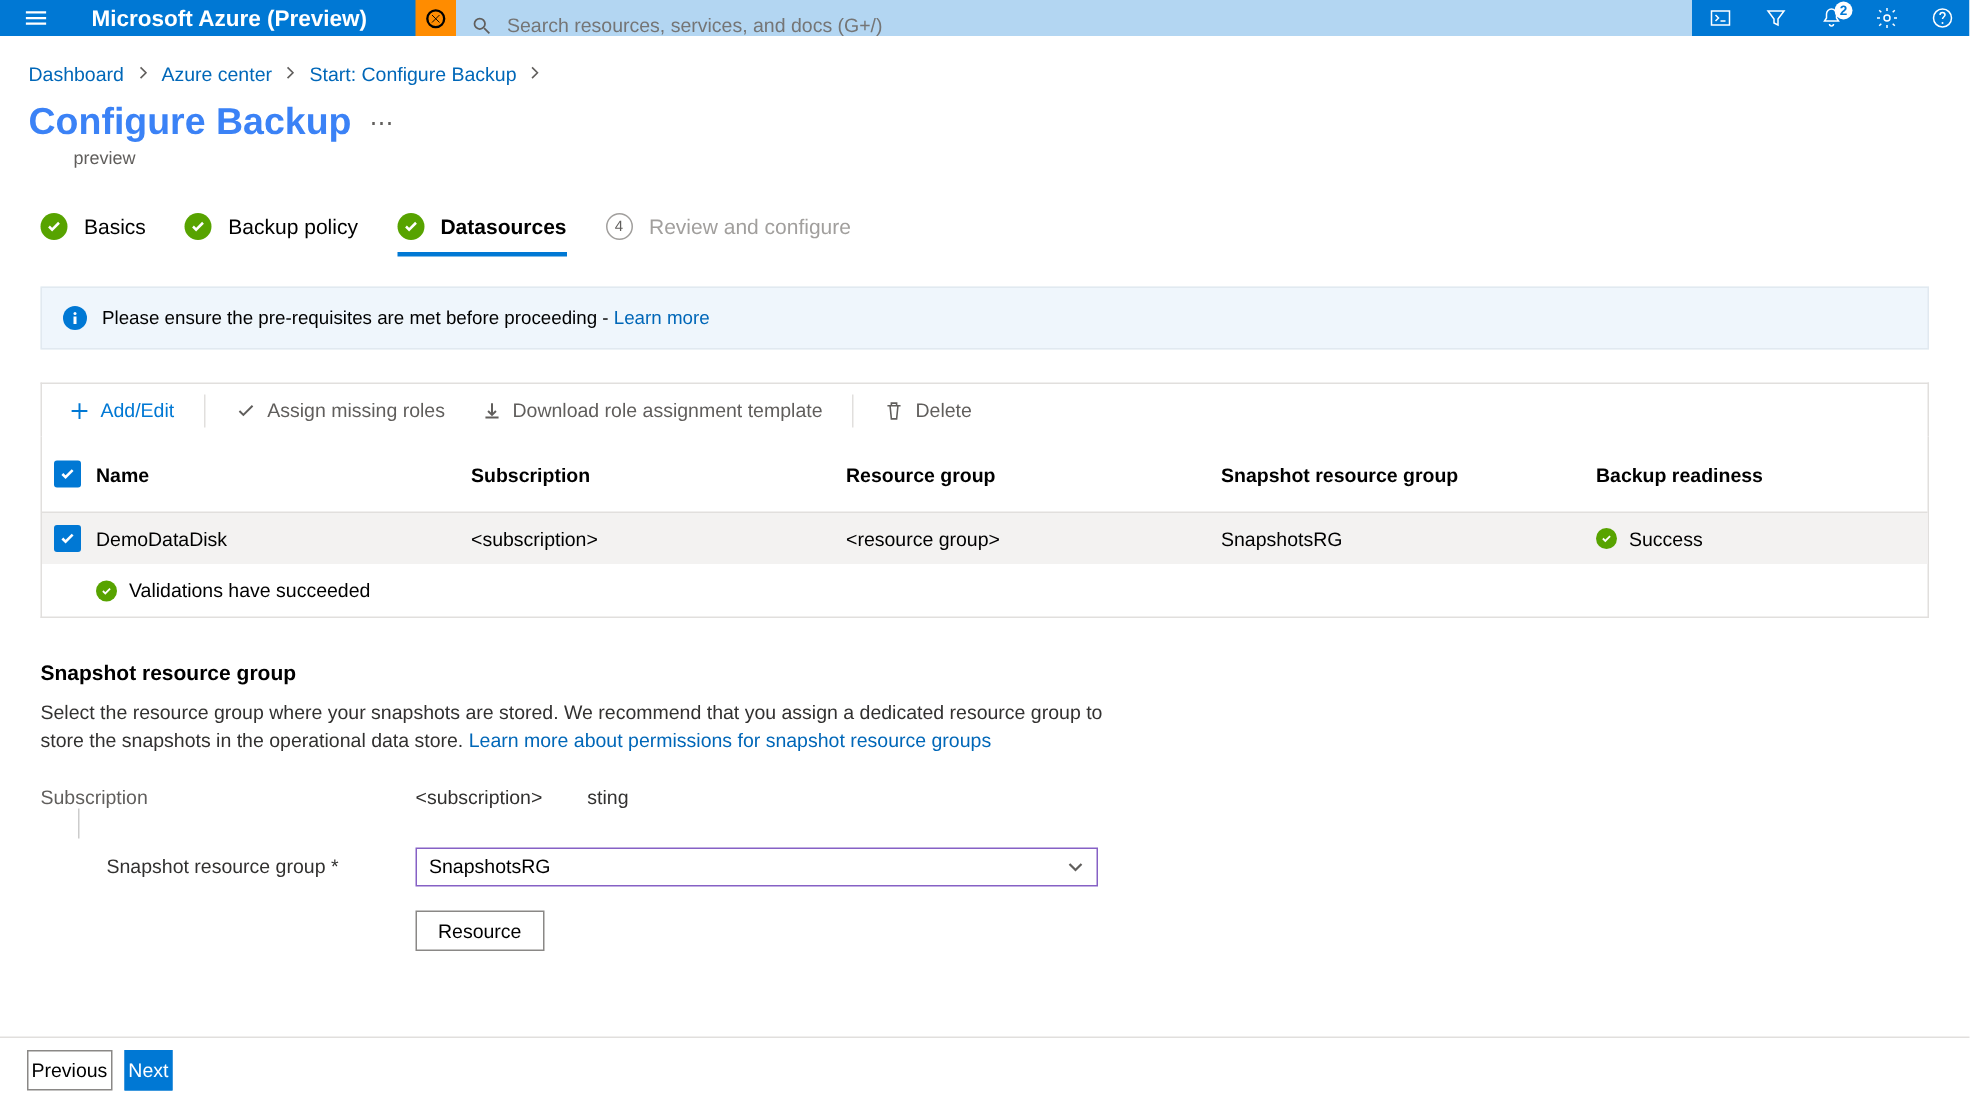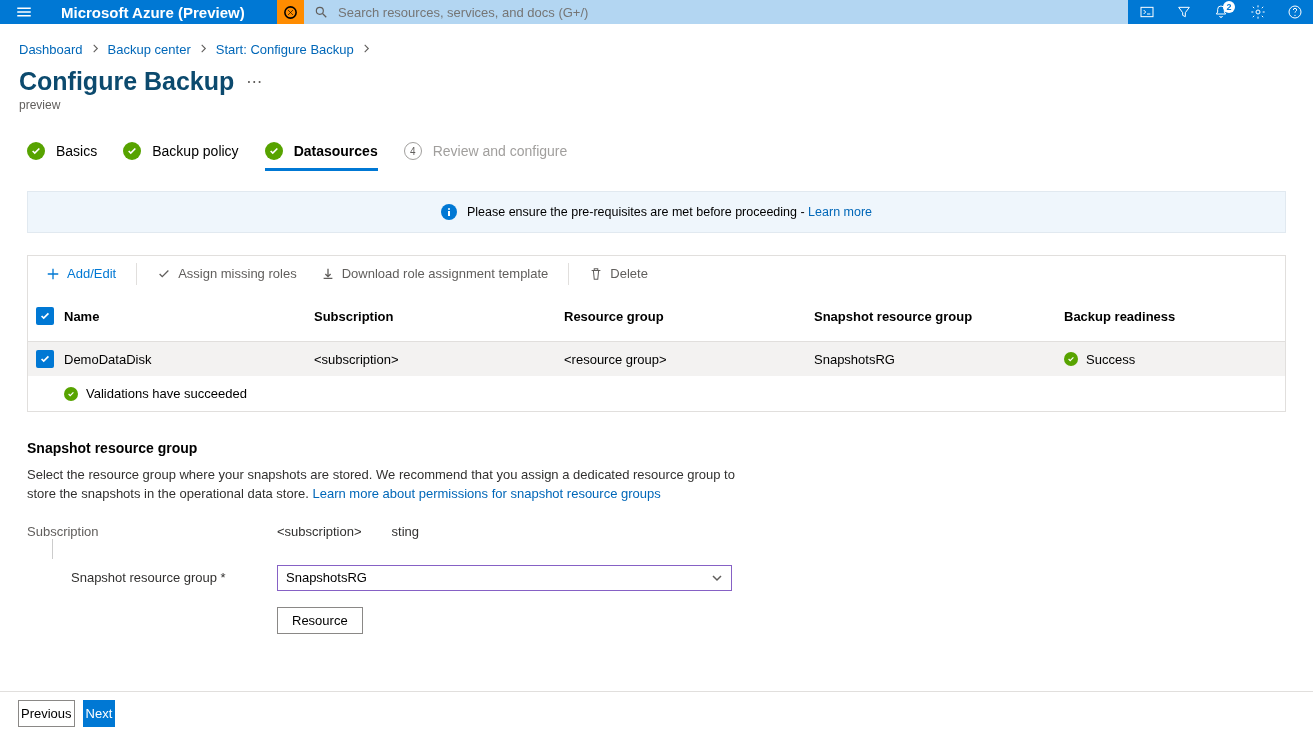--- a/index.html
+++ b/index.html
@@ -15,21 +15,21 @@
 .hamburger svg { width: 18px; height: 18px; }
 .brand {
   color: #fff; font-size: 15px; font-weight: 600; padding: 0 14px; display: flex; align-items: center;
   width: 230px;
 }
 .preview-badge {
   width: 27px; background: #ff8c00; display: flex; align-items: center; justify-content: center;
 }
 .preview-badge svg { width: 15px; height: 15px; }
 .searchbar {
-  flex: 1; background: #b3d6f2; display: flex; align-items: center; padding: 0 10px; color: #323130;
+  flex: 1; background: #b3d6f2; display: flex; align-items: flex-end; padding: 0 10px; color: #323130;
   margin: 0;
 }
 .searchbar svg { width: 14px; height: 14px; margin-right: 10px; flex: none; }
 .searchbar input {
   border: none; background: transparent; font-size: 13px; width: 100%; outline: none;
 }
 .topbar-right {
   display: flex; align-items: stretch;
 }
 .topbar-right .ticon {
@@ -43,22 +43,22 @@
   font-size: 13px;
 }
 .breadcrumb a { color: #0067b8; text-decoration: none; }
 .breadcrumb .chev { color: #605e5c; font-size: 10px; }
 .breadcrumb .chev svg { width: 9px; height: 9px; }
 
 
 .title-row {
   display: flex; align-items: center; gap: 12px; padding: 10px 0 0 19px;
 }
-.title-row h1 { font-size: 25px; font-weight: 600; color: #0c4a6e; }
-.title-sub { padding: 2px 0 0 19px; font-size: 12px; color: #605e5c; }
+.title-row h1 { font-size: 25px; font-weight: 600; color: #3b82f6; }
+.title-sub { padding: 2px 0 0 19px; font-size: 12px; color: #605e5c; margin-left: 30px; }
 .more-icon { color: #605e5c; font-size: 16px; }
 
 
 .steps {
   display: flex; gap: 26px; padding: 30px 0 0 27px;
 }
 .step {
   display: flex; align-items: center; gap: 11px; padding-bottom: 8px; font-size: 14px;
   border-bottom: 3px solid transparent;
 }
@@ -69,21 +69,21 @@
   flex: none;
 }
 .circle svg { width: 10px; height: 10px; }
 .step.pending .circle { border: 1px solid #a19f9d; background: #fff; }
 .step.pending .cnum { font-size: 10px; color: #605e5c; }
 .step.pending { color: #a19f9d; }
 
 
 .info-banner {
   margin: 20px 27px 0 27px; background: #eff6fc; padding: 12px 14px; display: flex; gap: 10px; align-items: center;
-  font-size: 12.5px; border: 1px solid #e1e9f0; justify-content: center;
+  font-size: 12.5px; border: 1px solid #e1e9f0;
 }
 .info-banner .ib { width: 16px; height: 16px; border-radius: 50%; background: #0078d4; display:flex; align-items:center; justify-content:center; flex:none; }
 .info-banner a { color: #0067b8; text-decoration: none; }
 
 
 .toolbar {
   margin: 22px 27px 0 27px; border: 1px solid #e1dfdd; border-bottom: none;
   display: flex; align-items: center; padding: 6px 8px; gap: 4px;
 }
 .tbtn {
@@ -212,21 +212,21 @@
         </svg>
     </div>
   </div>
 </div>
 
 <div class="breadcrumb">
   <a href="#">Dashboard</a>
   <span class="chev"><svg viewBox="0 0 10 10">
         <path d="M3 1l4 4-4 4" fill="none" stroke="#605e5c" stroke-width="1.2"></path>
       </svg></span>
-  <a href="#">Backup center</a>
+  <a href="#">Azure center</a>
   <span class="chev"><svg viewBox="0 0 10 10">
         <path d="M3 1l4 4-4 4" fill="none" stroke="#605e5c" stroke-width="1.2"></path>
       </svg></span>
   <a href="#">Start: Configure Backup</a>
   <span class="chev"><svg viewBox="0 0 10 10">
         <path d="M3 1l4 4-4 4" fill="none" stroke="#605e5c" stroke-width="1.2"></path>
       </svg></span>
 </div>
 
 <div class="title-row">

